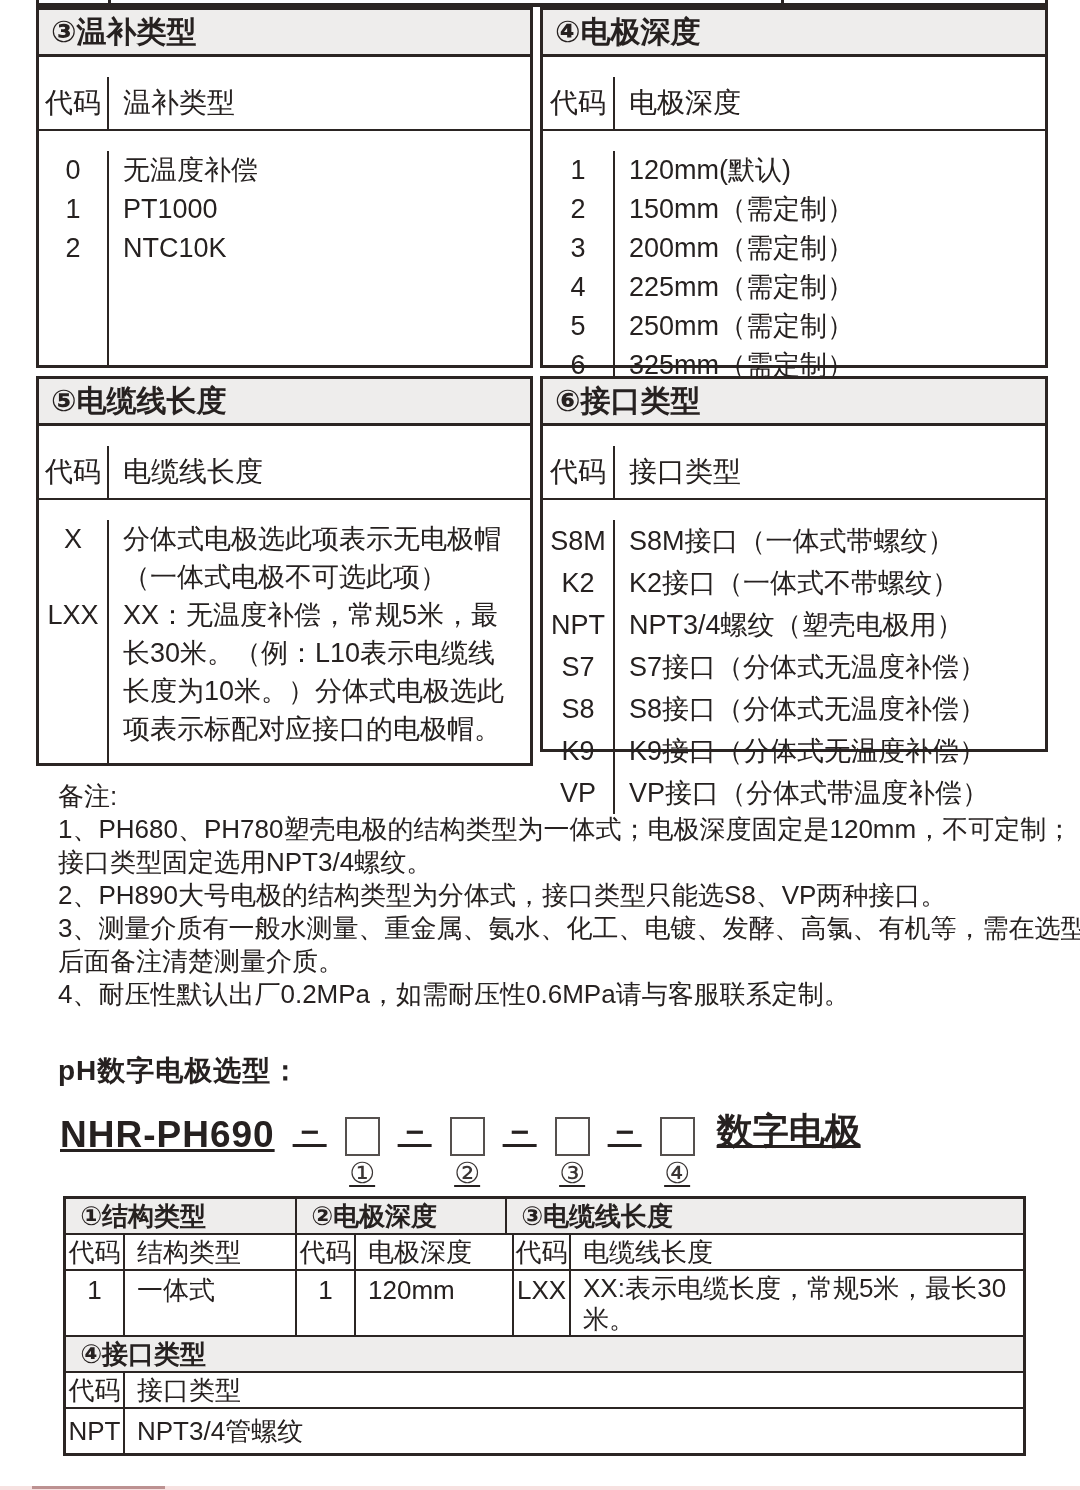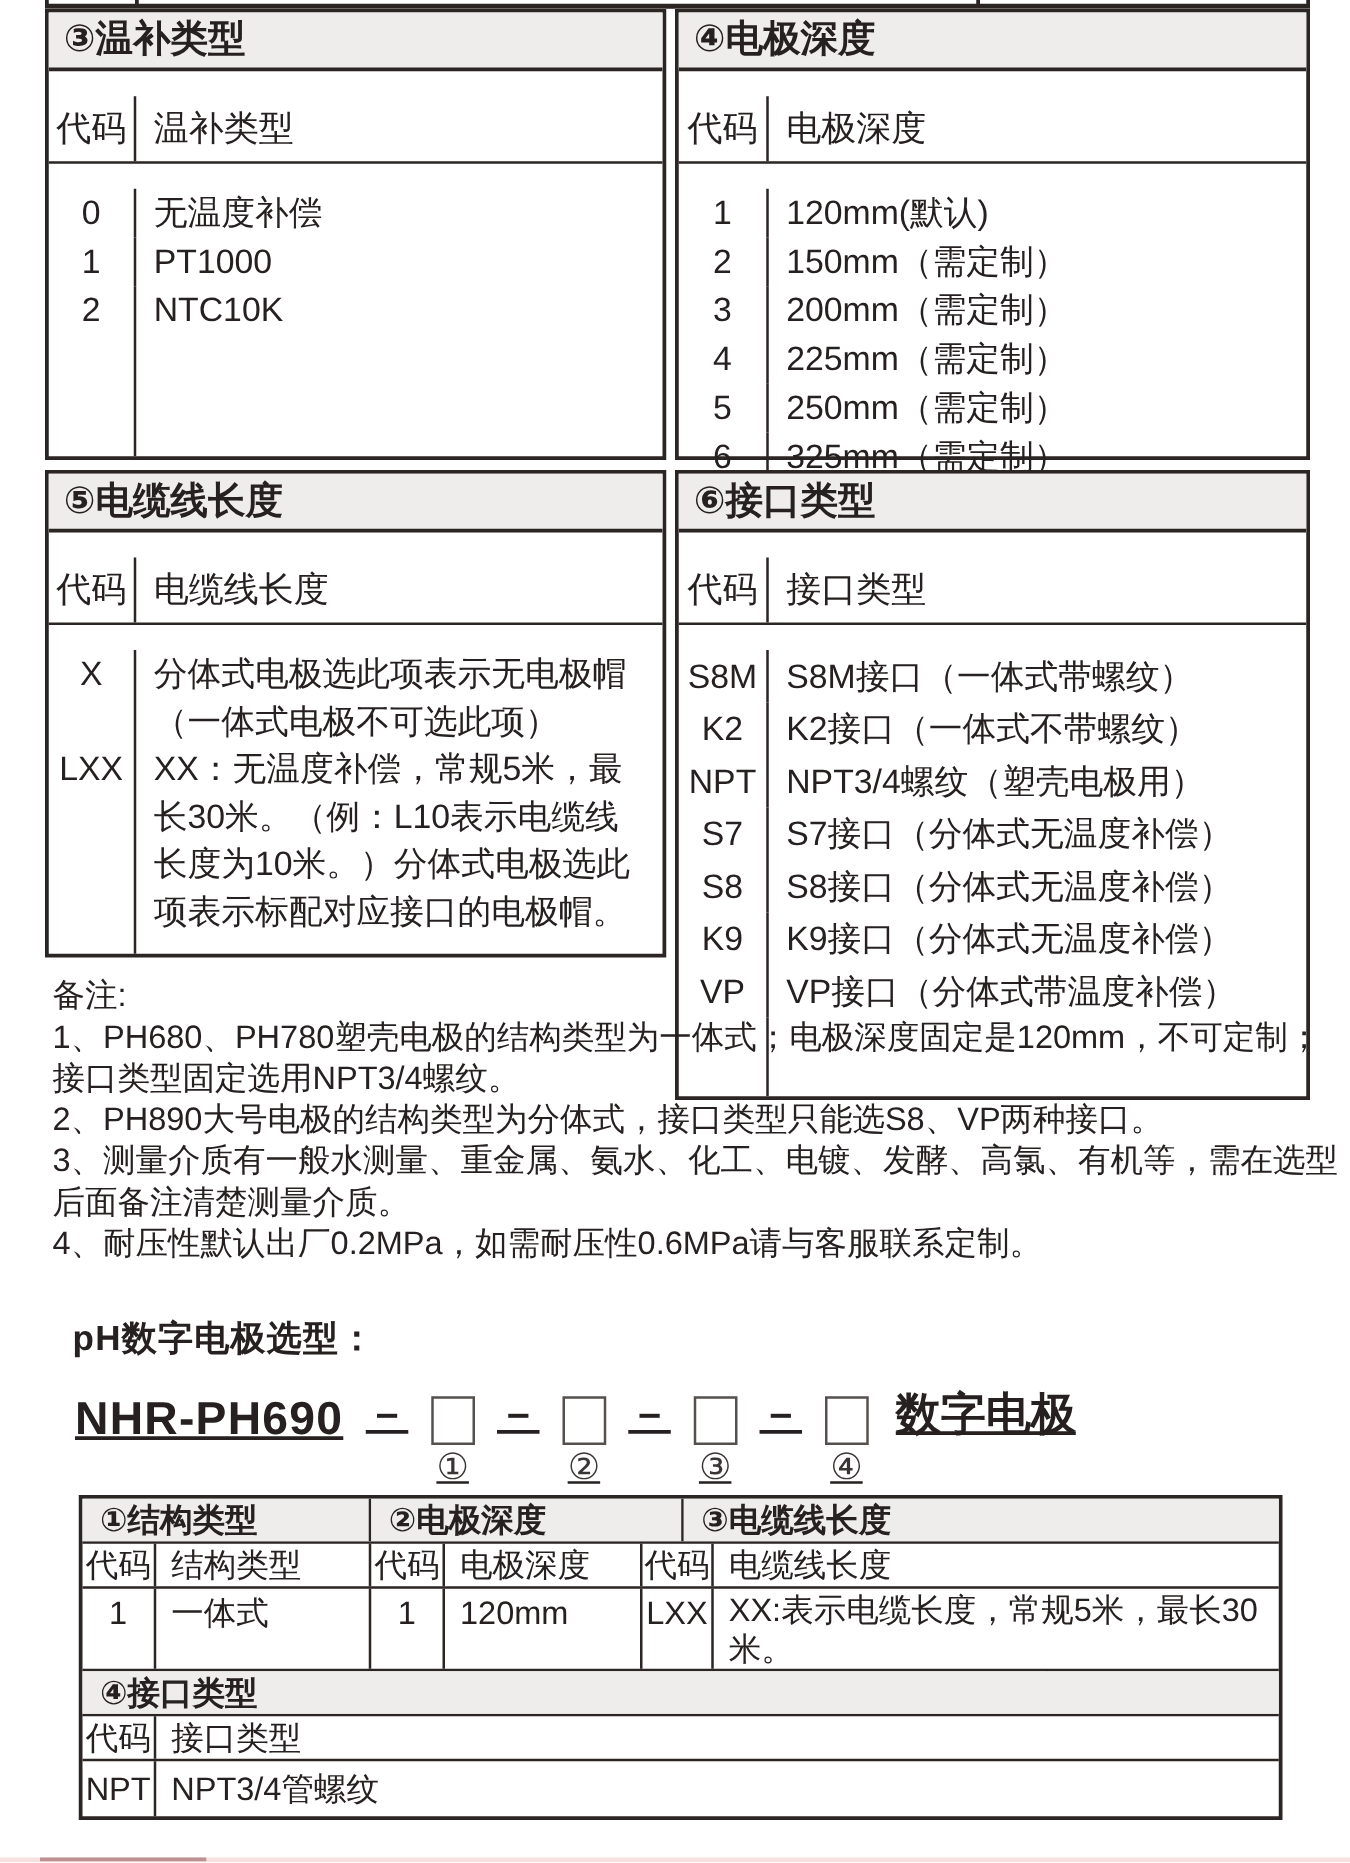--- a/index.html
+++ b/index.html
@@ -23,21 +23,21 @@
   .tbody{flex:1;display:flex;flex-direction:column;}
   .trow{display:flex;flex:none;}
   .trow .code{font-size:27px;}
   .trow .val{flex:1;font-size:27px;padding-left:14px;padding-right:8px;}
   .lh39 .trow .code,.lh39 .trow .val{line-height:39px;}
   .lh42 .trow .code,.lh42 .trow .val{line-height:42px;}
   .lh38 .trow .code,.lh38 .trow .val{line-height:38px;}
   .fill{flex:1;display:flex;}
 
   
-  .notes{position:absolute;left:42px;top:780px;width:995px;font-size:26px;line-height:33px;}
+  .notes{position:absolute;left:58px;top:780px;width:995px;font-size:26px;line-height:33px;}
   .notes div{white-space:nowrap;}
 
   
   .sel-heading{position:absolute;left:58px;top:1052px;font-size:28px;font-weight:bold;letter-spacing:1px;}
   .model-row,.index-row{position:absolute;left:60px;display:flex;align-items:flex-end;gap:18px;text-decoration:underline;}
   .model-row{top:1110px;height:46px;}
   .index-row{top:1154px;height:36px;}
   .m-label{font-size:37px;font-weight:bold;letter-spacing:1px;}
   .m-dash{font-size:34px;font-weight:bold;position:relative;top:-2px;}
   .m-box{width:31px;height:35px;border:2px solid #55504e;box-sizing:content-box;background:#fff;}
@@ -162,21 +162,21 @@
         <div class="code-w code">LXX</div>
         <div class="val">XX：无温度补偿，常规5米，最长30米。（例：L10表示电缆线长度为10米。）分体式电极选此项表示标配对应接口的电极帽。</div>
       </div>
       <div class="fill">
           <div class="code-w"></div>
           <div class="val"></div>
         </div>
     </div>
   </div>
 
-  <div class="spec-table wide lh42" style="left:540px;top:376px;width:508px;height:504px;">
+  <div class="spec-table wide lh42" style="left:540px;top:376px;width:508px;height:376px;">
     <div class="band">⑥接口类型</div>
     <div class="cols">
       <div class="code-w hdr">代码</div>
       <div class="label-col hdr">接口类型</div>
     </div>
     <div class="tbody">
       <div class="trow">
           <div class="code-w code">S8M</div>
           <div class="val">S8M接口（一体式带螺纹）</div>
         </div>
@@ -244,21 +244,21 @@
     <span class="m-slot">②</span>
     <span class="m-dash ghost">－</span>
     <span class="m-slot">③</span>
     <span class="m-dash ghost">－</span>
     <span class="m-slot">④</span>
   </div>
 
   <div class="bt">
     <div class="bt-row">
       <div class="bt-cell bt-band band-pad br h36" style="width:231px;flex:none;">①结构类型</div>
-      <div class="bt-cell bt-band band-pad br h36" style="width:250px;flex:none;">②电极深度</div>
+      <div class="bt-cell bt-band band-pad br h36" style="width:210px;flex:none;">②电极深度</div>
       <div class="bt-cell bt-band band-pad h36" style="flex:1;">③电缆线长度</div>
     </div>
     <div class="bt-row">
       <div class="bt-cell c1 br h36">代码</div>
       <div class="bt-cell c2 br h36">结构类型</div>
       <div class="bt-cell c3 br h36">代码</div>
       <div class="bt-cell c4 br h36">电极深度</div>
       <div class="bt-cell c5 br h36">代码</div>
       <div class="bt-cell c6 h36">电缆线长度</div>
     </div>

